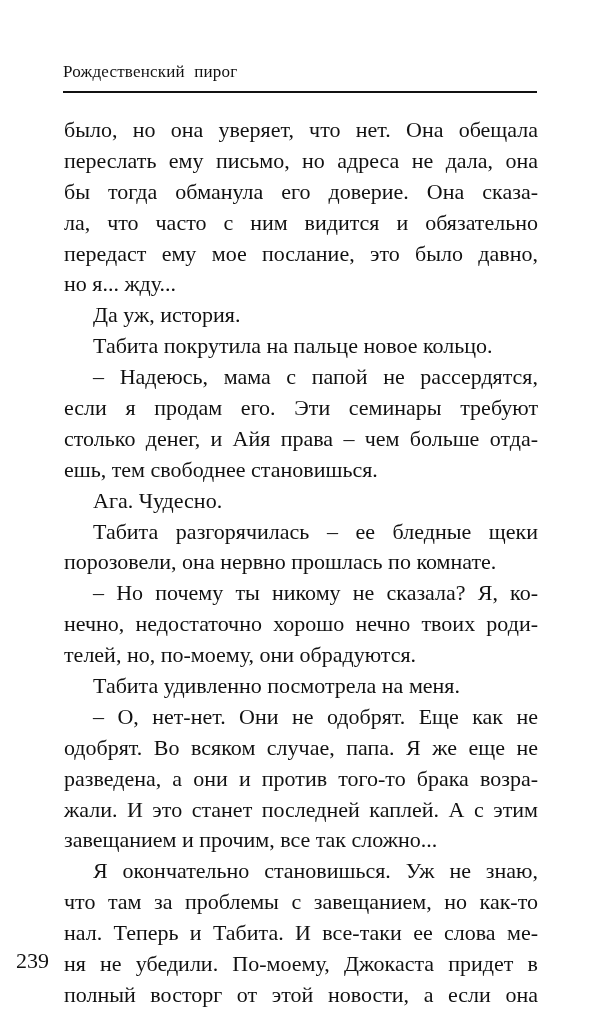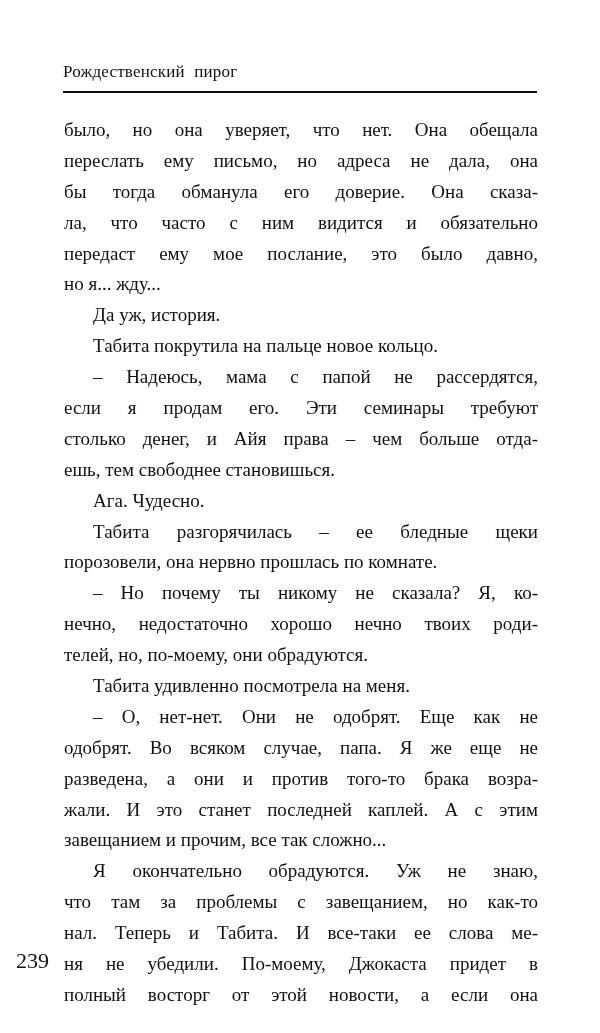--- a/index.html
+++ b/index.html
@@ -34,21 +34,21 @@
     }
     .text-block {
       position: absolute;
       left: 64px;
       width: 474px;
       top: 115px;
     }
     .line {
       height: 30.9px;
       line-height: 30.9px;
-      font-size: 19px;
+      font-size: 22px;
       white-space: nowrap;
       text-align: justify;
       text-align-last: justify;
     }
     .line.last {
       text-align-last: left;
     }
     .line.indent {
       padding-left: 29px;
     }
@@ -85,21 +85,21 @@
   <div class="line last">порозовели, она нервно прошлась по комнате.</div>
   <div class="line indent">– Но почему ты никому не сказала? Я, ко-</div>
   <div class="line">нечно, недостаточно хорошо нечно твоих роди-</div>
   <div class="line last">телей, но, по-моему, они обрадуются.</div>
   <div class="line indent last">Табита удивленно посмотрела на меня.</div>
   <div class="line indent">– О, нет-нет. Они не одобрят. Еще как не</div>
   <div class="line">одобрят. Во всяком случае, папа. Я же еще не</div>
   <div class="line">разведена, а они и против того-то брака возра-</div>
   <div class="line">жали. И это станет последней каплей. А с этим</div>
   <div class="line last">завещанием и прочим, все так сложно...</div>
-  <div class="line indent">Я окончательно обрадуются. Уж не знаю,</div>
+  <div class="line indent">Я окончательно становишься. Уж не знаю,</div>
   <div class="line">что там за проблемы с завещанием, но как-то</div>
   <div class="line">нал. Теперь и Табита. И все-таки ее слова ме-</div>
   <div class="line">ня не убедили. По-моему, Джокаста придет в</div>
   <div class="line">полный восторг от этой новости, а если она</div>
 
 </div>
 
 <div class="page-number">239</div>
 
 </body></html>

